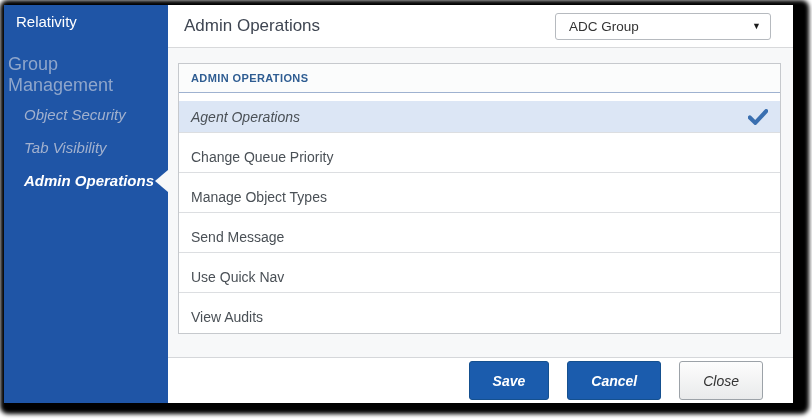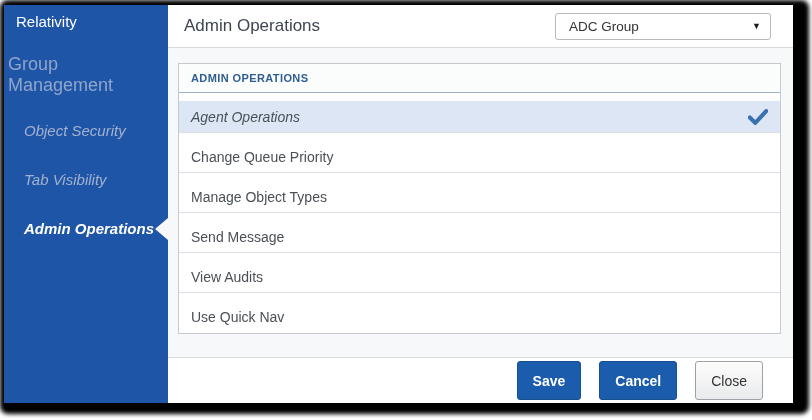--- a/index.html
+++ b/index.html
@@ -12,21 +12,21 @@
 
   .window{position:absolute;left:4px;top:5px;width:789px;height:398px;background:#fff;
     display:flex;overflow:hidden;}
 
   
   .sidebar{width:164px;flex-shrink:0;background:#1F55A6;position:relative;box-sizing:border-box;
     padding-top:5px;}
   .side-title{margin:0 12px;font-size:25px;line-height:28px;font-weight:400;color:#A6B8D8;}
   .side-sub{margin:3px 12px 16px;font-size:15px;color:#FFFFFF;}
   .group-label{margin:24px 4px 0;font-size:18px;color:#8FA6CB;}
-  .side-item{margin-top:20px;padding:6px 0 6px 20px;font-size:15px;font-style:italic;
+  .side-item{margin-top:4px;padding:6px 0 6px 20px;font-size:15px;font-style:italic;
     color:#A2B1CE;position:relative;cursor:pointer;}
   .side-item.active{color:#FFFFFF;font-weight:700;}
   .notch{position:absolute;right:0;top:50%;transform:translateY(-50%);width:0;height:0;
     border-right:13px solid #F7F8F9;border-top:11px solid transparent;
     border-bottom:11px solid transparent;}
 
   
   .content{flex:1;display:flex;flex-direction:column;min-width:0;}
   .content-header{height:42px;flex-shrink:0;background:#fff;border-bottom:1px solid #D8D9DB;
     display:flex;align-items:center;justify-content:space-between;padding:0 22px 0 16px;}
@@ -44,21 +44,21 @@
     font-size:14px;color:#4A5056;background:#fff;cursor:pointer;box-sizing:border-box;margin-top:8px;}
   .row:last-child{border-bottom:none;}
   .row.checked{background:#DCE6F5;font-style:italic;}
   .row.focused{box-shadow:inset 0 0 0 1px #6A95D8;color:#2A6CBA;border-bottom-color:#6A95D8;}
   .check{margin-left:auto;display:flex;align-items:center;}
   .check.c-muted{color:#3A6FB0;}
   .check.c-bright{color:#2E7BF2;}
 
   .panel-footer{height:45px;flex-shrink:0;background:#fff;border-top:1px solid #D5D7DA;
     display:flex;align-items:center;justify-content:flex-end;gap:18px;padding-right:30px;}
-  .btn{font-family:inherit;font-size:14px;height:39px;padding:0 15px;border-radius:3px;cursor:pointer;}
+  .btn{font-family:inherit;font-size:14px;height:39px;padding:0 23px;border-radius:3px;cursor:pointer;font-style:italic;}
   .btn-primary{background:#1B5CAD;border:1px solid #15508F;color:#fff;font-weight:700;}
   .btn-default{background:linear-gradient(#FDFDFD,#E9EAEB);border:1px solid #9CA2A8;color:#333;}
 </style>
 </head>
 <body>
 
 <div class="stage">
   <div class="shadow"></div>
 
   <div class="window">
@@ -109,25 +109,25 @@
 
           <div class="row">
             <span>Manage Object Types</span>
           </div>
 
           <div class="row">
             <span>Send Message</span>
           </div>
 
           <div class="row">
-            <span>View Audits</span>
+            <span>Use Quick Nav</span>
           </div>
 
           <div class="row">
-            <span>Use Quick Nav</span>
+            <span>View Audits</span>
           </div>
         </div>
       </section>
 
       <footer class="panel-footer">
         <button class="btn btn-primary">Save</button>
         <button class="btn btn-primary">Cancel</button>
         <button class="btn btn-default">Close</button>
       </footer>
 

